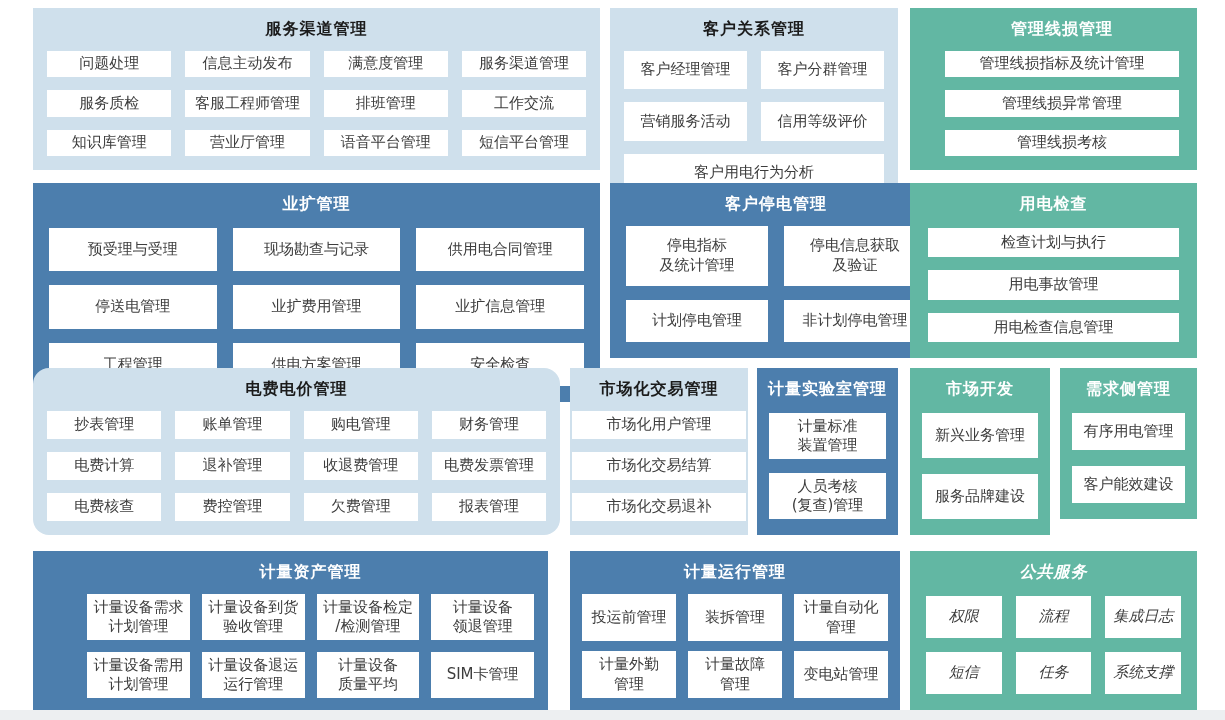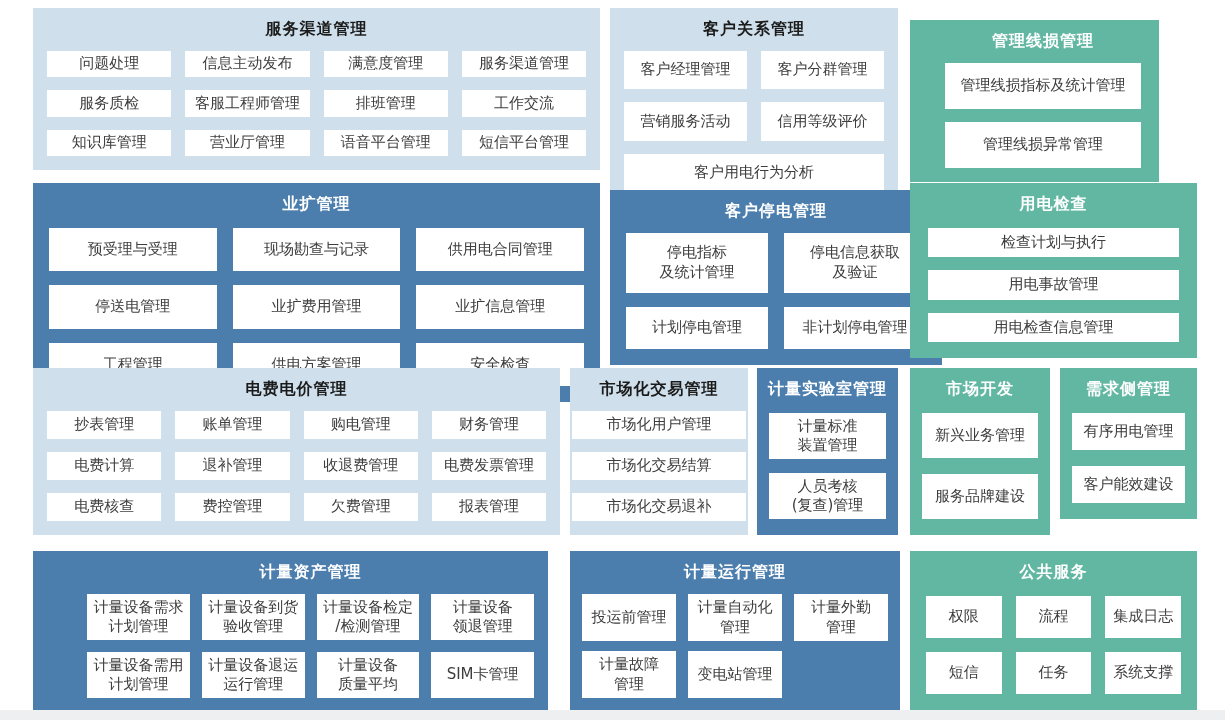--- a/index.html
+++ b/index.html
@@ -35,32 +35,32 @@
     background:#ffffff;
     display:flex;align-items:center;justify-content:center;
     text-align:center;white-space:pre-line;
     font-size:15px;color:#3d3d3d;line-height:1.3;
     padding:2px 4px;box-sizing:border-box;min-height:26px;
   }
 
   
   .p-service-channel{left:33px;top:8px;width:567px;height:162px;}
   .p-crm{left:610px;top:8px;width:288px;height:198px;}
-  .p-line-loss{left:910px;top:20px;width:249px;height:162px;padding-left:17px;}
+  .p-line-loss{left:910px;top:8px;width:287px;height:162px;padding-left:17px;}
   .p-business-expansion{left:33px;top:183px;width:567px;height:219px;}
-  .p-outage{left:610px;top:190px;width:332px;height:175px;}
+  .p-outage{left:610px;top:183px;width:332px;height:175px;}
   .p-inspection{left:910px;top:183px;width:287px;height:175px;}
-  .p-tariff{left:33px;top:368px;width:527px;height:167px;}
+  .p-tariff{left:33px;top:368px;width:527px;height:167px;border-radius:16px;}
   .p-market-trade{left:570px;top:368px;width:178px;height:167px;}
   .p-metering-lab{left:757px;top:368px;width:141px;height:167px;}
   .p-market-dev{left:910px;top:368px;width:140px;height:167px;}
   .p-demand-side{left:1060px;top:368px;width:137px;height:151px;}
   .p-metering-assets{left:33px;top:551px;width:515px;height:159px;padding-left:40px;}
   .p-metering-ops{left:570px;top:551px;width:330px;height:159px;}
-  .p-public-services{left:910px;top:551px;width:287px;height:159px;}
+  .p-public-services{left:910px;top:551px;width:287px;height:159px;font-style:italic;}
 
   
   .p-service-channel .items{grid-template-columns:repeat(4,1fr);}
   .p-crm .items{grid-template-columns:repeat(2,1fr);}
   .p-line-loss .items{grid-template-columns:1fr;padding:10px 18px 14px;}
   .p-business-expansion .items{grid-template-columns:repeat(3,1fr);padding:12px 16px 16px;gap:14px 16px;}
   .p-outage .items{grid-template-columns:repeat(2,1fr);padding:10px 16px 16px;gap:14px 16px;}
   .p-inspection .items{grid-template-columns:1fr;padding:12px 18px 16px;gap:13px;}
   .p-tariff .items{grid-template-columns:repeat(4,1fr);}
   .p-market-trade .items{grid-template-columns:1fr;padding:10px 2px 14px;gap:13px;}
@@ -104,20 +104,21 @@
           <div class="item">营销服务活动</div>
           <div class="item">信用等级评价</div>
           <div class="item">客户用电行为分析</div>
         </div>
       </section>
       <section class="panel theme-green p-line-loss">
         <div class="panel-title">管理线损管理</div>
         <div class="items">
           <div class="item">管理线损指标及统计管理</div>
           <div class="item">管理线损异常管理</div>
+          <div class="item">管理线损考核</div>
         </div>
       </section>
       <section class="panel theme-dark p-business-expansion">
         <div class="panel-title">业扩管理</div>
         <div class="items">
           <div class="item">预受理与受理</div>
           <div class="item">现场勘查与记录</div>
           <div class="item">供用电合同管理</div>
           <div class="item">停送电管理</div>
           <div class="item">业扩费用管理</div>
@@ -211,20 +212,21 @@
 运行管理</div>
           <div class="item">计量设备
 质量平均</div>
           <div class="item">SIM卡管理</div>
         </div>
       </section>
       <section class="panel theme-dark p-metering-ops">
         <div class="panel-title">计量运行管理</div>
         <div class="items">
           <div class="item">投运前管理</div>
+          <div class="item">装拆管理</div>
           <div class="item">计量自动化
 管理</div>
           <div class="item">计量外勤
 管理</div>
           <div class="item">计量故障
 管理</div>
           <div class="item">变电站管理</div>
         </div>
       </section>
       <section class="panel theme-green p-public-services">

